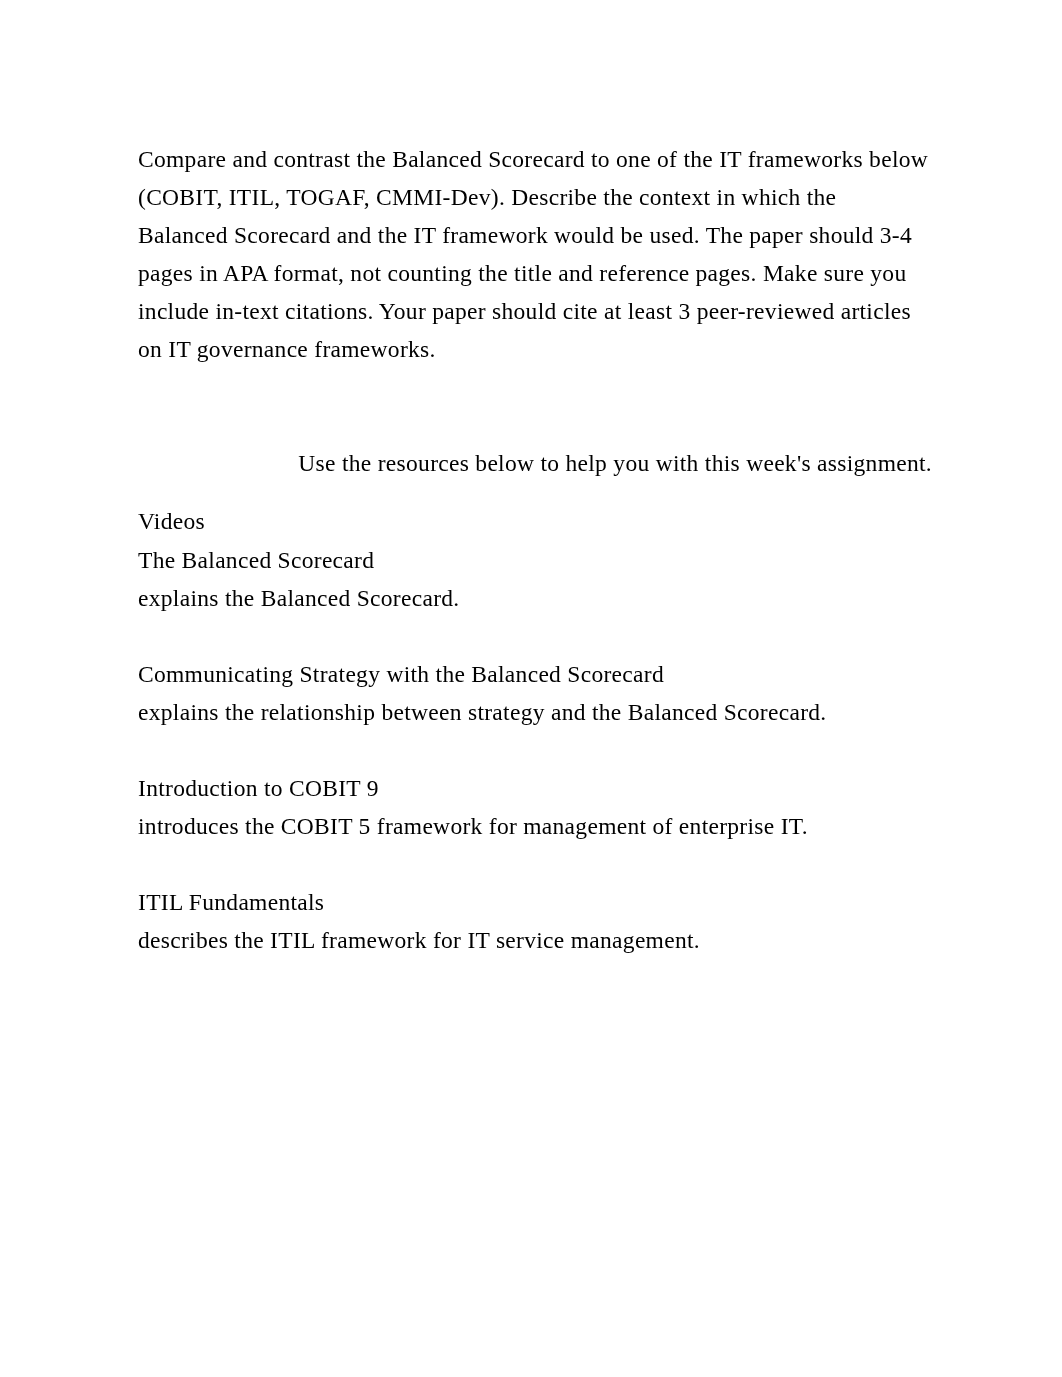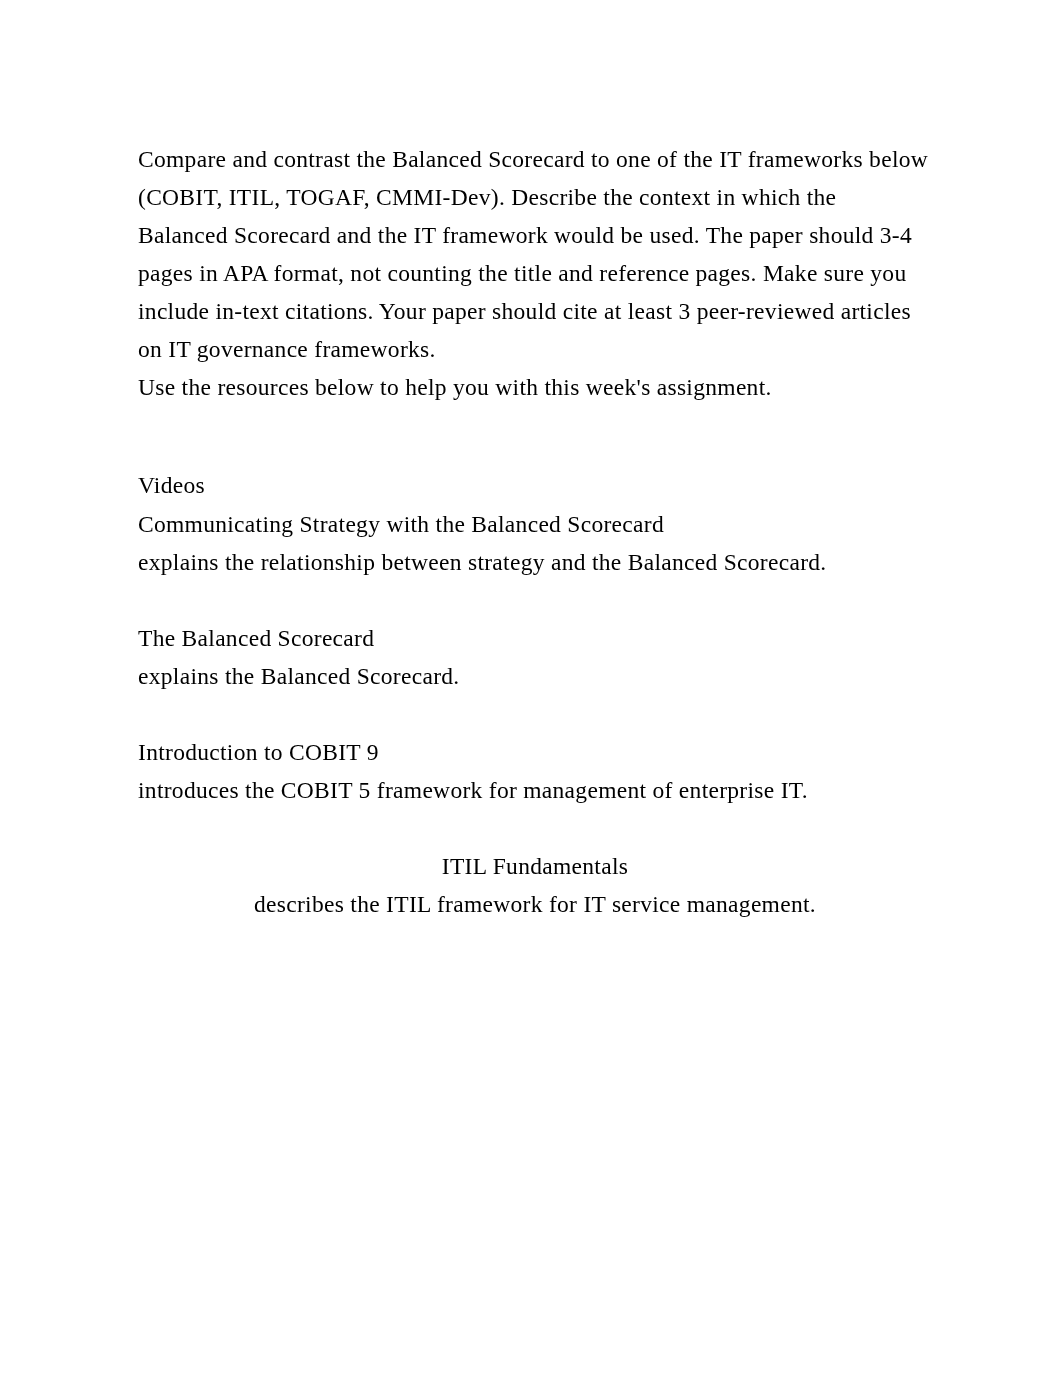--- a/index.html
+++ b/index.html
@@ -18,59 +18,60 @@
       letter-spacing: 0.3px;
       padding: 140px 130px 80px 138px;
     }
     .content {
       width: 100%;
     }
     p {
       margin: 0;
     }
     .para-intro {
+      margin-bottom: 76px;
     }
     .para-assignment {
-      margin-bottom: 60px;
+      margin-bottom: 20px;
+      text-align: right;
     }
     .heading-videos {
     }
     .resource-block {
       margin-bottom: 38px;
     }
     .resource-block:last-child {
       margin-bottom: 0;
-      text-align: center;
     }
     .resource-title {
       display: block;
     }
     .resource-desc {
       display: block;
     }
   </style>
 </head>
 <body>
 
 <div class="content">
 
   <p class="para-intro">Compare and contrast the Balanced Scorecard to one of the IT frameworks below (COBIT, ITIL, TOGAF, CMMI-Dev). Describe the context in which the Balanced Scorecard and the IT framework would be used. The paper should 3-4 pages in APA format, not counting the title and reference pages. Make sure you include in-text citations. Your paper should cite at least 3 peer-reviewed articles on IT governance frameworks.</p>
 
   <p class="para-assignment">Use the resources below to help you with this week's assignment.</p>
 
   <p class="heading-videos">Videos</p>
 
   <div class="resource-block">
-    <span class="resource-title">Communicating Strategy with the Balanced Scorecard</span>
-    <span class="resource-desc"> explains the relationship between strategy and the Balanced Scorecard.</span>
+    <span class="resource-title">The Balanced Scorecard</span>
+    <span class="resource-desc"> explains the Balanced Scorecard.</span>
   </div>
 
   <div class="resource-block">
-    <span class="resource-title">The Balanced Scorecard</span>
-    <span class="resource-desc"> explains the Balanced Scorecard.</span>
+    <span class="resource-title">Communicating Strategy with the Balanced Scorecard</span>
+    <span class="resource-desc"> explains the relationship between strategy and the Balanced Scorecard.</span>
   </div>
 
   <div class="resource-block">
     <span class="resource-title">Introduction to COBIT 9</span>
     <span class="resource-desc"> introduces the COBIT 5 framework for management of enterprise IT.</span>
   </div>
 
   <div class="resource-block">
     <span class="resource-title">ITIL Fundamentals</span>
     <span class="resource-desc"> describes the ITIL framework for IT service management.</span>

